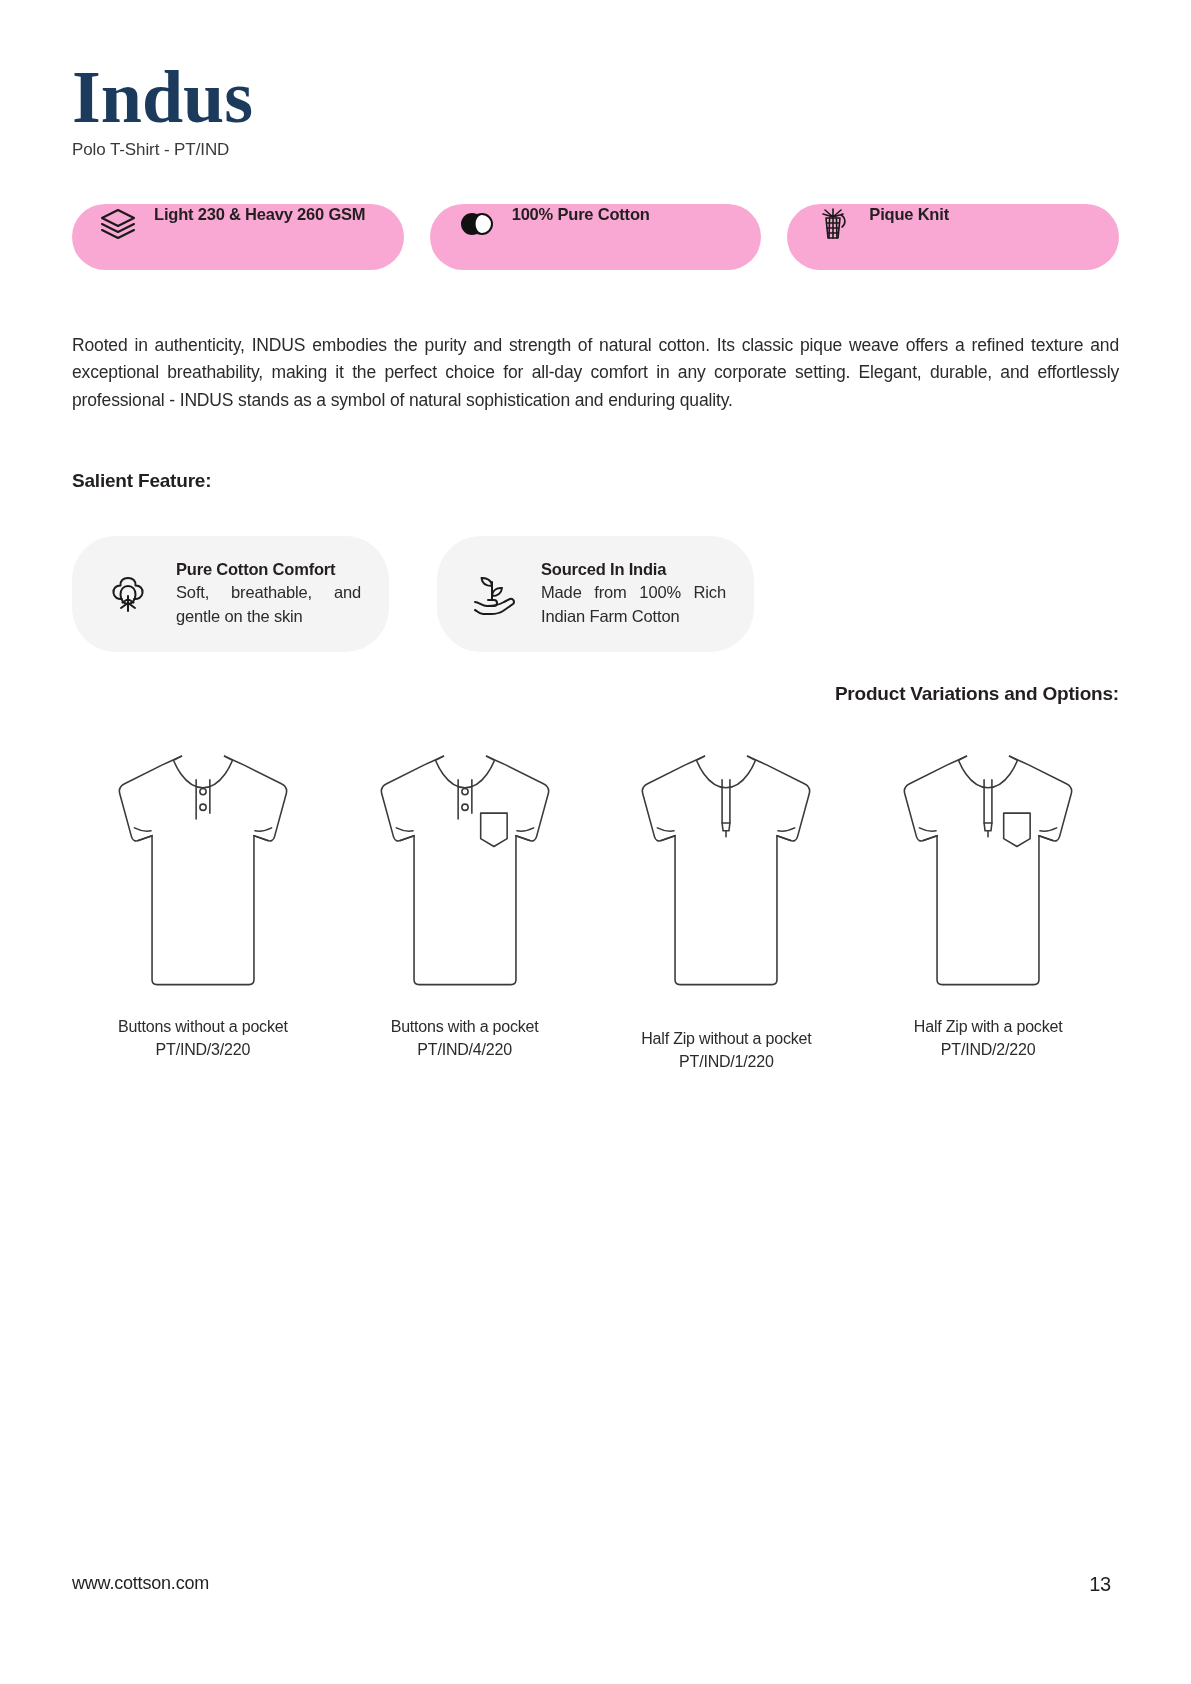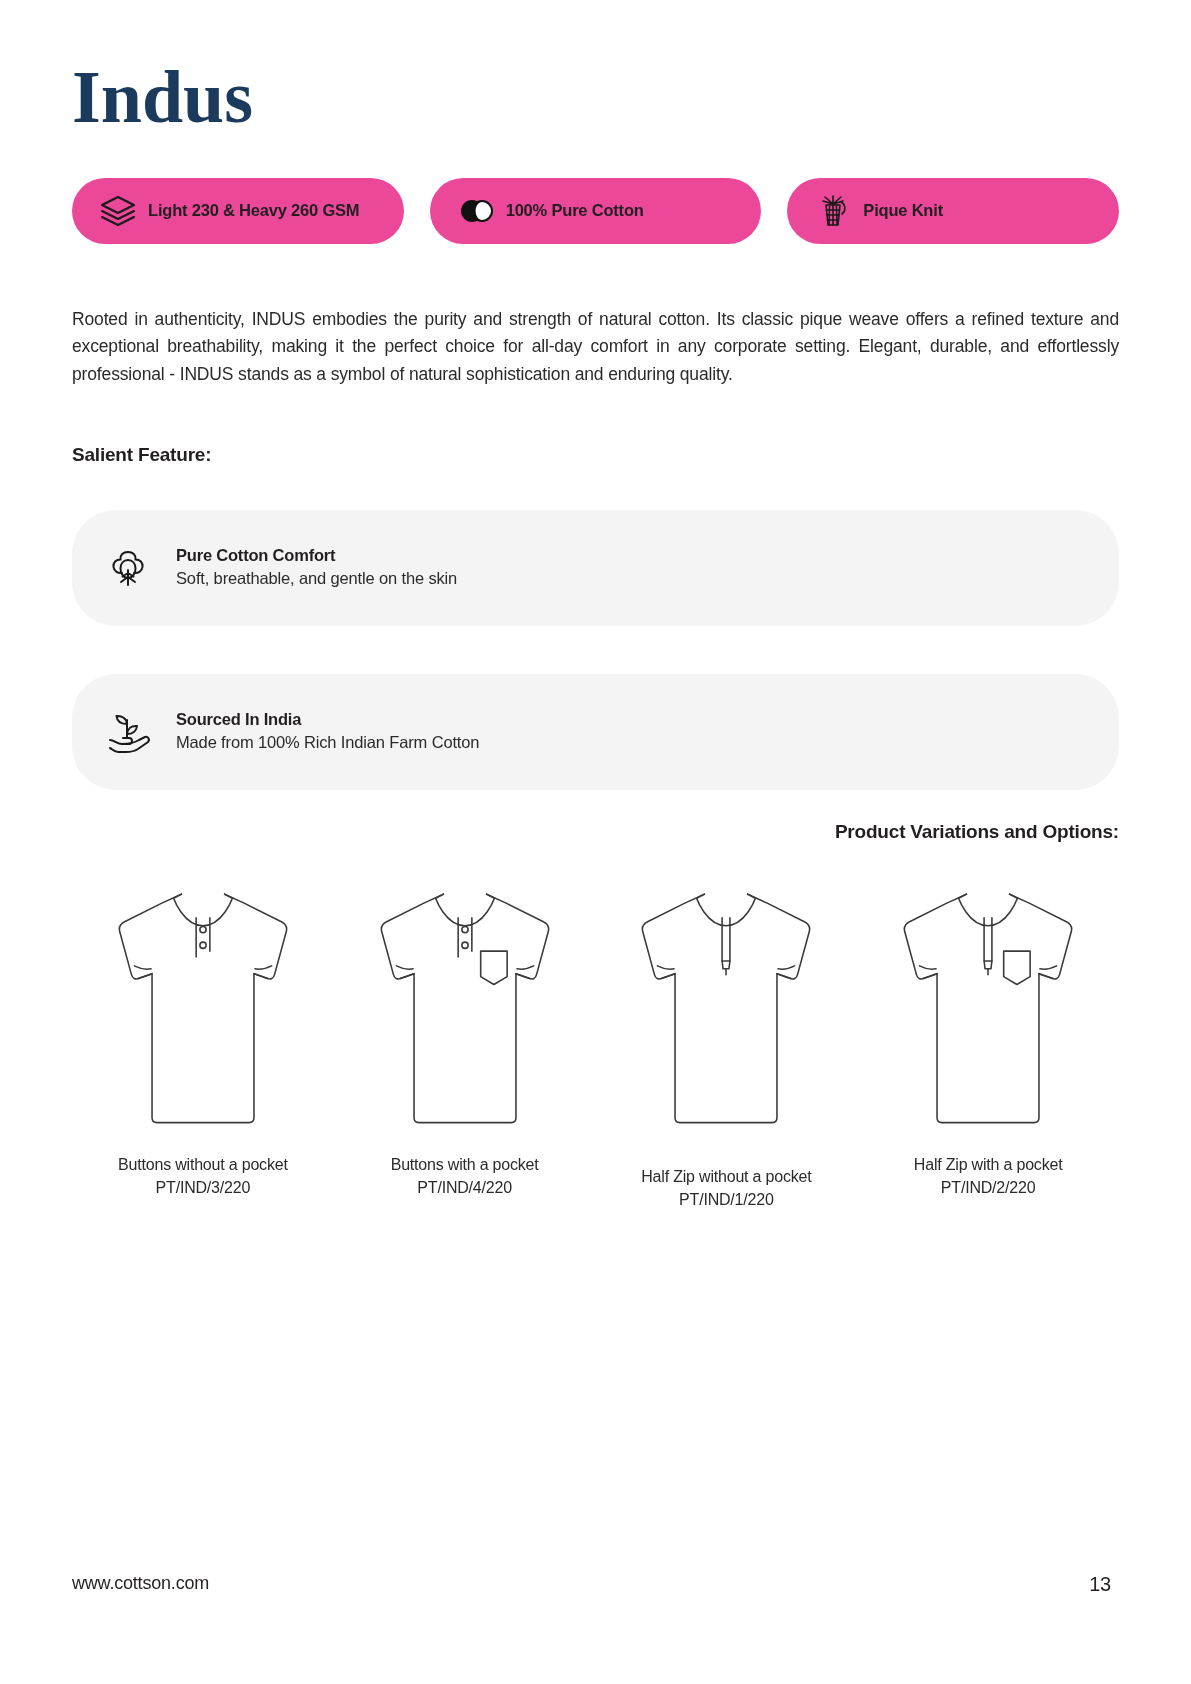--- a/index.html
+++ b/index.html
@@ -53,26 +53,26 @@
   }
 
   
   .pill-row {
     display: flex;
     gap: 26px;
     margin-top: 44px;
   }
 
   .pill {
-    background: #ec4899;
+    background: #f9a8d4;
     border-radius: 40px;
     height: 66px;
     display: flex;
-    align-items: center;
-    gap: 10px;
+    align-items: flex-start;
+    gap: 16px;
     padding: 0 26px;
     flex: 1;
   }
 
   .pill-icon {
     width: 40px;
     height: 40px;
     flex: 0 0 40px;
     display: flex;
     align-items: center;
@@ -104,21 +104,21 @@
     color: #231f20;
     letter-spacing: -0.2px;
   }
 
   .salient-heading { margin-top: 56px; }
 
   
   .feature-grid {
     margin-top: 44px;
     display: grid;
-    grid-template-columns: 1fr;
+    grid-template-columns: 1fr 1fr 1fr;
     column-gap: 36px;
     row-gap: 28px;
     gap: 48px;
   }
 
   .feature-card {
     background: #f5f4f4;
     border-radius: 44px;
     min-height: 116px;
     display: flex;
@@ -221,20 +221,21 @@
     letter-spacing: -0.2px;
   }
 </style>
 </head>
 <body>
 
 <div class="page">
 
   <div class="header">
     <div class="brand-title">Indus</div>
+    <div class="brand-sku">Polo T-Shirt - PT/IND</div>
   </div>
 
   <div class="pill-row">
 
     <div class="pill">
       <span class="pill-icon">
         <svg viewBox="0 0 40 40" width="40" height="40" fill="none" stroke="#1a1a1a" stroke-width="2.1" stroke-linejoin="round" stroke-linecap="round">
           <path d="M20 6 L36 14 L20 22 L4 14 Z"></path>
           <path d="M4 20 L20 28 L36 20"></path>
           <path d="M4 26 L20 34 L36 26"></path>

